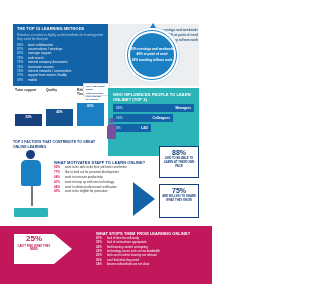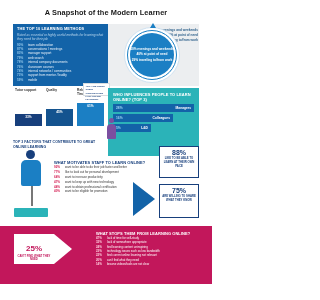--- a/index.html
+++ b/index.html
@@ -169,21 +169,21 @@
   .fig-base { width:34px; height:9px; background:#2bb3b8; margin-top:2px; border-radius:1px; }
   .fig-pole { width:1.5px; height:20px; background:#777; margin-left:17px; }
 
   
   .magenta {
     position:absolute; left:0; top:226px; width:212px; height:58px;
     background:#c2175b;
   }
   .mag-left {
     position:absolute; left:14px; top:234px; width:40px; height:30px;
-    background:#ffffff; text-align:center; padding-top:11px;
+    background:#ffffff; text-align:center; padding-top:1px;
   }
   .mag-left .big { font-size:8px; font-weight:700; color:#c2175b; line-height:1; }
   .mag-left .small { font-size:2.8px; font-weight:700; color:#c2175b; line-height:1.35; margin-top:1.5px; }
   .mag-wedge {
     position:absolute; left:54px; top:234px;
     width:0; height:0;
     border-top:15px solid transparent; border-bottom:15px solid transparent;
     border-left:18px solid #ffffff;
   }
   .stops { position:absolute; left:96px; top:231px; width:112px; }
@@ -195,21 +195,20 @@
   .footer {
     position:absolute; left:0; bottom:0; width:212px; height:16px;
     background:#ffffff;
   }
 </style>
 </head>
 <body>
 
 <div class="page">
 
-  <div class="title">A Snapshot of the Modern Learner</div>
 
   <div class="topband"></div>
 
   <div class="methods">
     <h2>THE TOP 10 LEARNING METHODS</h2>
     <div class="sub">Rated as essential or highly useful methods for learning what they need for their job</div>
     <div class="mlist">
       <div class="mrow">
         <span class="pct">90%</span>
         <span class="lbl">team collaboration</span>

